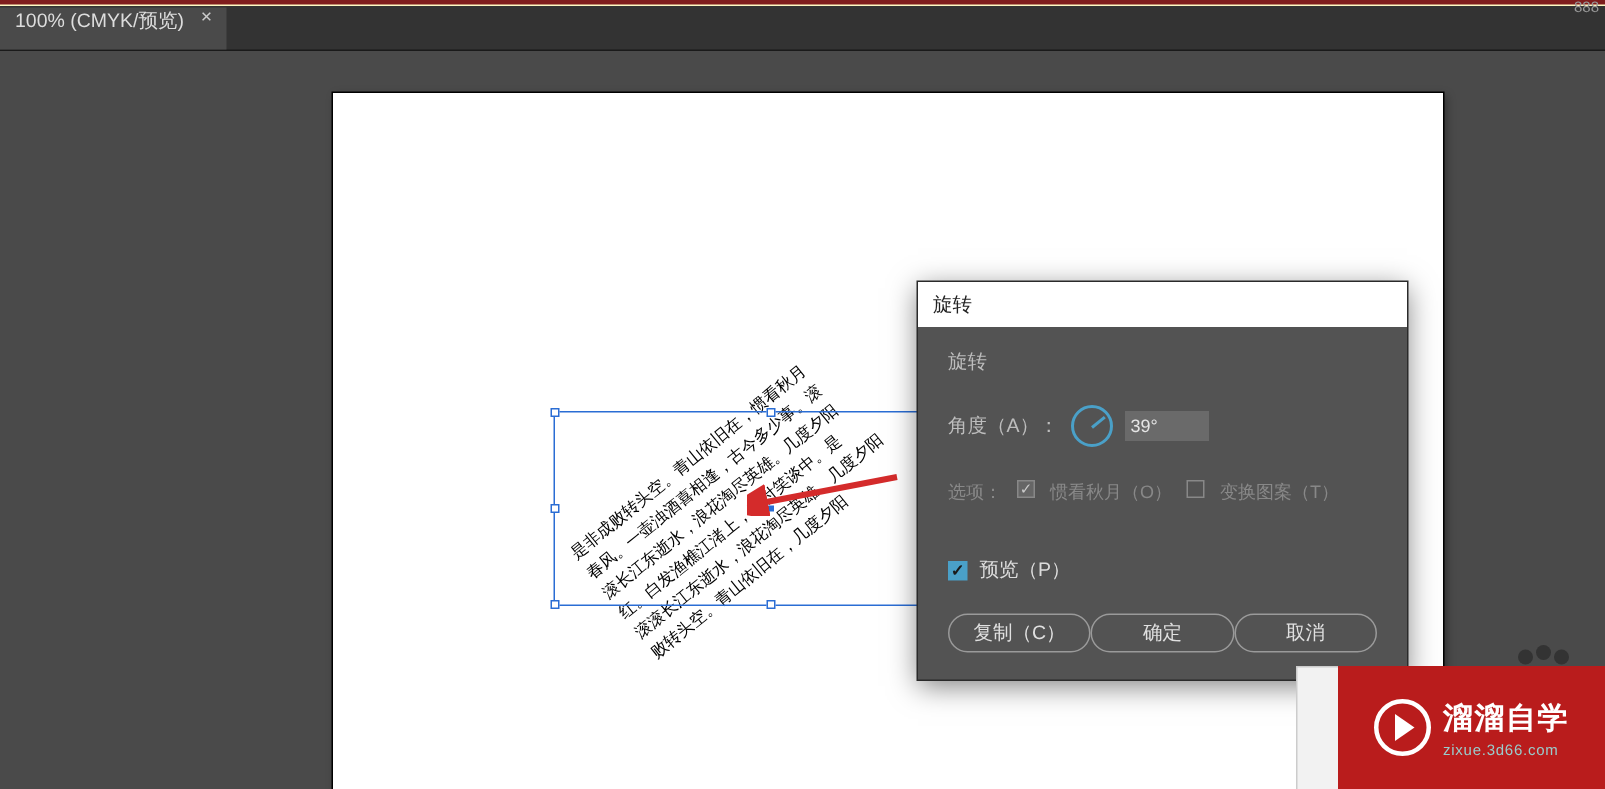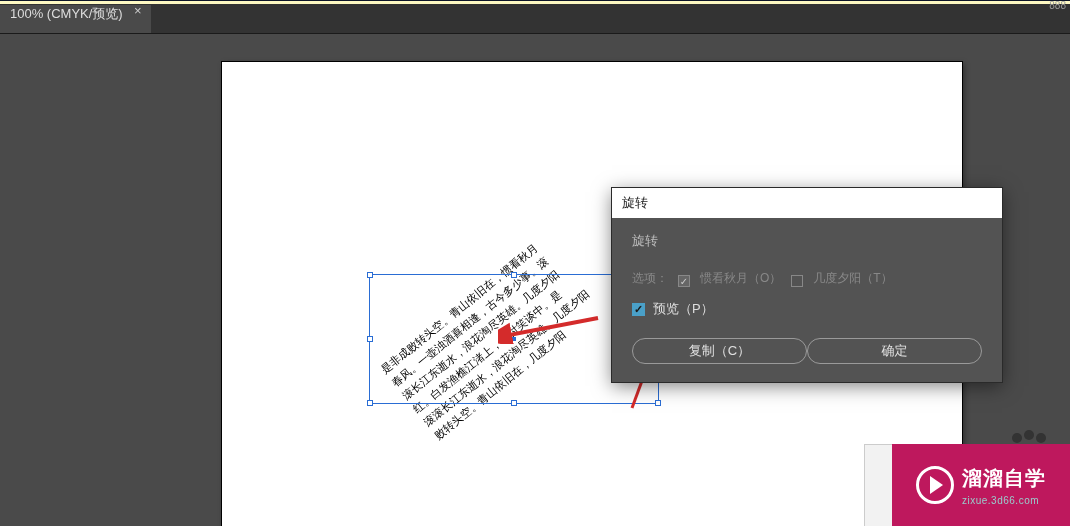--- a/index.html
+++ b/index.html
@@ -6,22 +6,22 @@
     body {
       width: 1070px;
       height: 526px;
       background: #4a4a4a;
       font-family: "Microsoft YaHei", sans-serif;
       overflow: hidden;
       position: relative;
     }
     .top-toolbar {
       height: 4px;
-      background: #0f172a;
-      border-bottom: 3px solid #fef9c3;
+      background: #7f1d1d;
+      border-bottom: 1px solid #fef9c3;
       position: relative;
     }
     .top-right-num {
       position: absolute;
       right: 4px;
       top: 0;
       color: #999;
       font-size: 10px;
     }
     .doc-tab-bar {
@@ -114,21 +114,21 @@
     .red-arrow {
       position: absolute;
       left: 276px;
       top: 242px;
       pointer-events: none;
     }
     .dialog {
       position: absolute;
       left: 612px;
       top: 154px;
-      width: 390px;
+      width: 326px;
       background: #535353;
       color: #ddd;
       font-size: 13px;
       box-shadow: 0 0 0 1px #2a2a2a, 0 4px 18px rgba(0,0,0,.5);
     }
     .dialog-title {
       height: 30px;
       background: #fff;
       color: #222;
       padding: 0 10px;
@@ -173,25 +173,25 @@
       width: 56px;
       height: 20px;
       background: #6a6a6a;
       border: none;
       color: #e5e5e5;
       font-size: 12px;
       padding: 2px 4px;
     }
     .options-row {
       display: flex;
-      align-items: flex-end;
+      align-items: flex-start;
       gap: 10px;
       color: #888;
       font-size: 12px;
-      margin-bottom: 13px;
+      margin-bottom: 34px;
     }
     .opt-check {
       width: 12px;
       height: 12px;
       border: 1px solid #888;
       display: inline-flex;
       align-items: center;
       justify-content: center;
       font-size: 10px;
       color: #ccc;
@@ -233,21 +233,21 @@
       left: 620px;
       top: 270px;
       pointer-events: none;
     }
     .watermark {
       position: absolute;
       right: 0;
       bottom: 0;
       width: 178px;
       height: 82px;
-      background: #be185d;
+      background: #b91c1c;
       display: flex;
       align-items: center;
       justify-content: center;
       gap: 8px;
       color: #fff;
     }
     .watermark-icon {
       width: 38px;
       height: 38px;
       border: 3px solid #fff;
@@ -341,34 +341,40 @@
   </div>
 
   <svg class="red-line-annotation" width="60" height="110">
     <line x1="48" y1="6" x2="12" y2="104" stroke="#d42b2b" stroke-width="3"></line>
   </svg>
 
   <div class="dialog">
     <div class="dialog-title">旋转</div>
     <div class="dialog-body">
       <div class="section-label">旋转</div>
+      <div class="angle-row">
+        <span class="angle-label">角度（A）：</span>
+        <div class="angle-dial"></div>
+        <input class="angle-input" value="39°" style="">
+      </div>
       <div class="options-row">
         <span>选项：</span>
         <span class="opt-check checked">✓</span>
         <span>惯看秋月（O）</span>
         <span class="opt-check"></span>
-        <span>几度夕阳（T）</span>
+        <span>变换图案（T）</span>
       </div>
       <div class="preview-row">
         <span class="preview-check">✓</span>
         <span>预览（P）</span>
       </div>
       <div class="buttons-row">
         <button class="dlg-btn">复制（C）</button>
         <button class="dlg-btn">确定</button>
+        <button class="dlg-btn">取消</button>
       </div>
     </div>
   </div>
 
   <div class="lightbar"></div>
 
   <div class="watermark">
     <div class="wm-bubbles">
         <span></span>
         <span></span>

